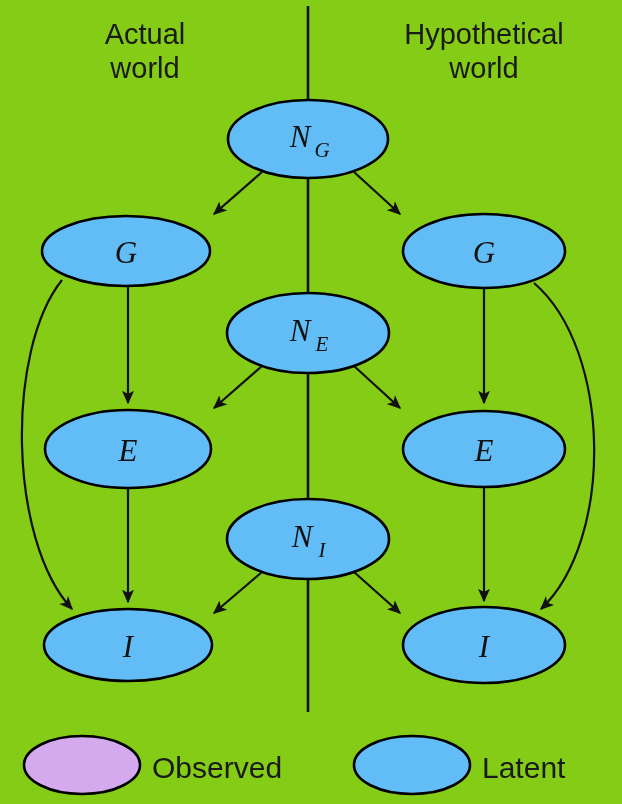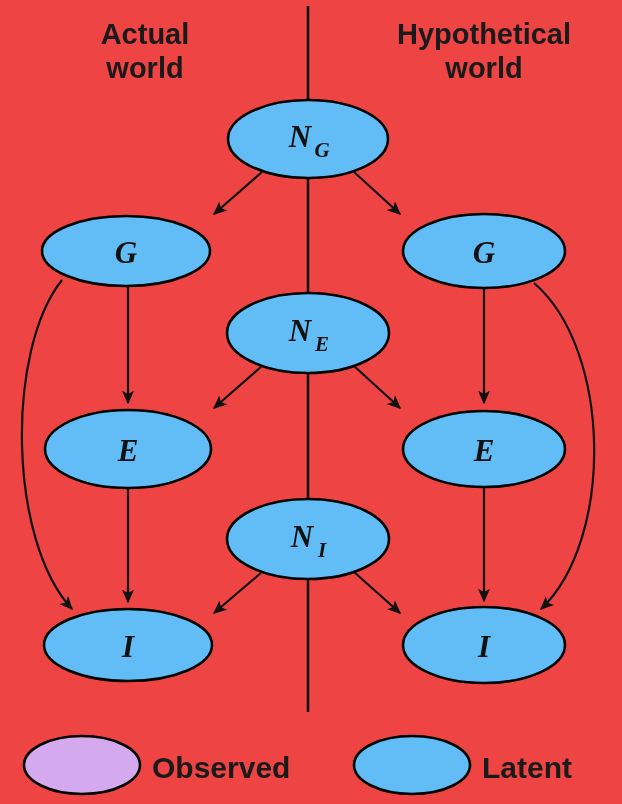--- a/index.html
+++ b/index.html
@@ -4,24 +4,23 @@
 <style>
   html, body {
     margin: 0;
     padding: 0;
     background: #ffffff;
   }
   #canvas {
     position: relative;
     width: 622px;
     height: 804px;
-    background: #ef4444;
+    background: #84cc16;
     font-family: "Liberation Sans", sans-serif;
     overflow: hidden;
-    font-weight: bold;
   }
   svg#diagram {
     position: absolute;
     top: 0;
     left: 0;
     width: 622px;
     height: 804px;
   }
   .node-ellipse {
     stroke: #000000;

